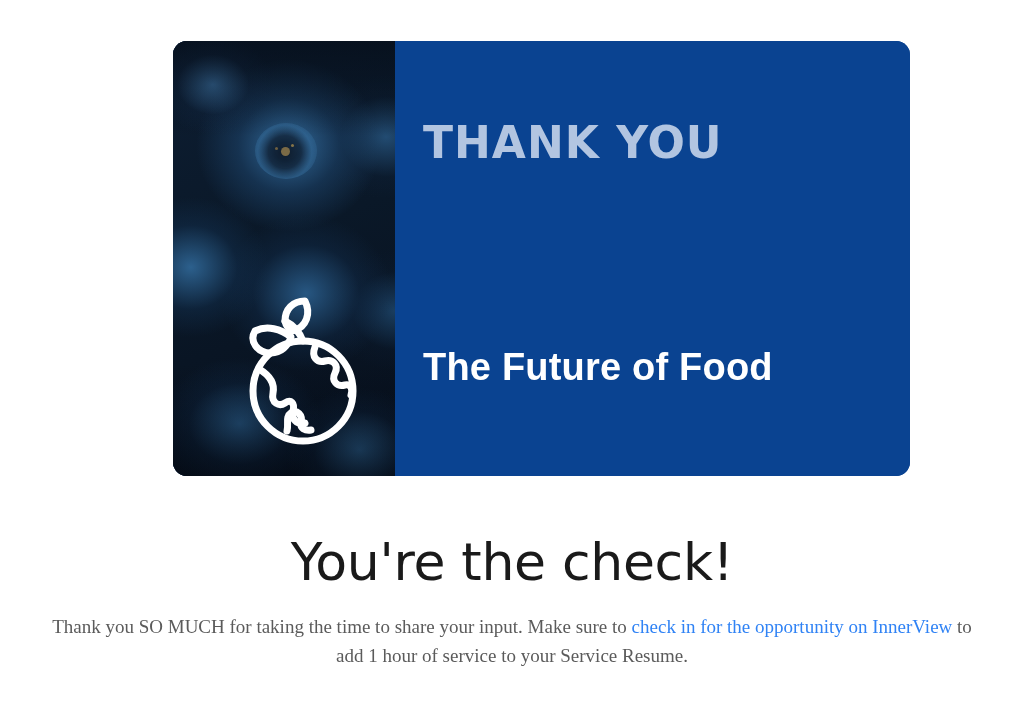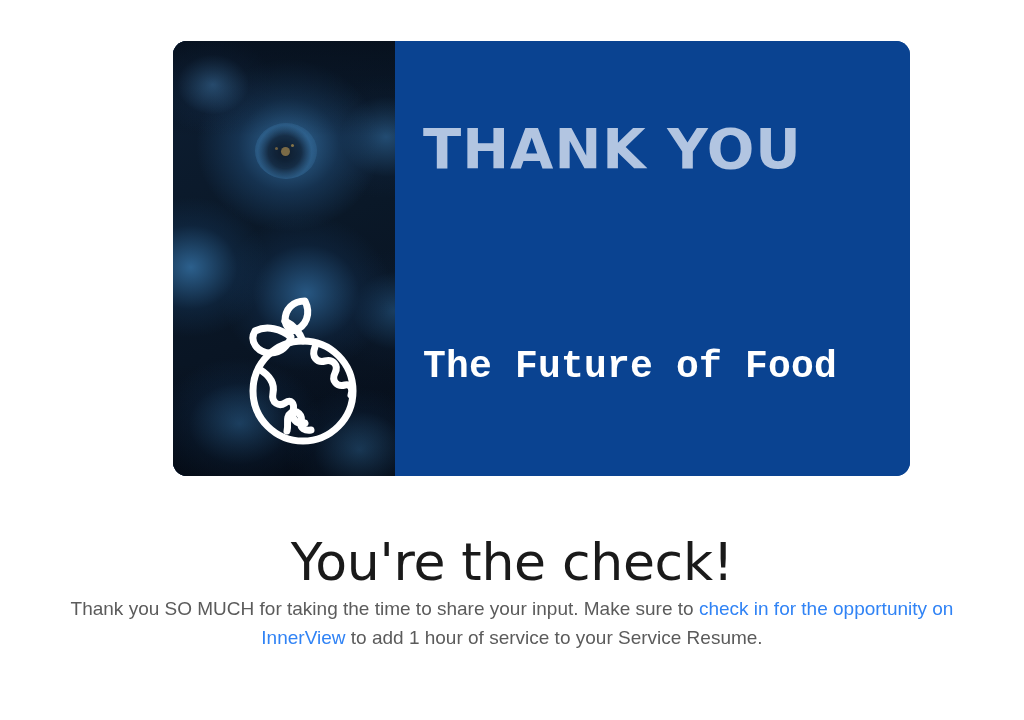--- a/index.html
+++ b/index.html
@@ -102,30 +102,30 @@
     flex: 1 1 auto;
     background: #0a4391;
     display: flex;
     flex-direction: column;
     justify-content: space-between;
     padding: 64px 0 56px 28px;
   }
 
   .thank-you {
     font-family: "DejaVu Sans", "Liberation Sans", sans-serif;
-    font-size: 56px;
+    font-size: 44px;
     font-weight: 700;
     letter-spacing: 1px;
     color: #b2c5e1;
     line-height: 1;
     margin-top: 16px;
   }
 
   .future-of-food {
-    font-family: Liberation Mono, monospace;
+    font-family: Liberation Sans, sans-serif;
     font-size: 38px;
     font-weight: 700;
     letter-spacing: 0.2px;
     color: #ffffff;
     line-height: 1;
     margin-bottom: 34px;
   }
 
   
   .message {
@@ -139,23 +139,23 @@
   .headline {
     font-family: "DejaVu Sans", "Liberation Sans", sans-serif;
     font-size: 52px;
     font-weight: 400;
     color: #1a1a1a;
     line-height: 1.18;
     letter-spacing: -0.3px;
   }
 
   .subtext {
-    margin: 2px auto 0;
+    margin: 20px auto 0;
     width: 950px;
-    font-family: Liberation Sans, sans-serif;
+    font-family: Liberation Serif, serif;
     font-size: 19px;
     font-weight: 400;
     color: #5b5b5b;
     line-height: 1.5;
   }
 
   .subtext .link {
     color: #3083f5;
     text-decoration: none;
     cursor: pointer;

